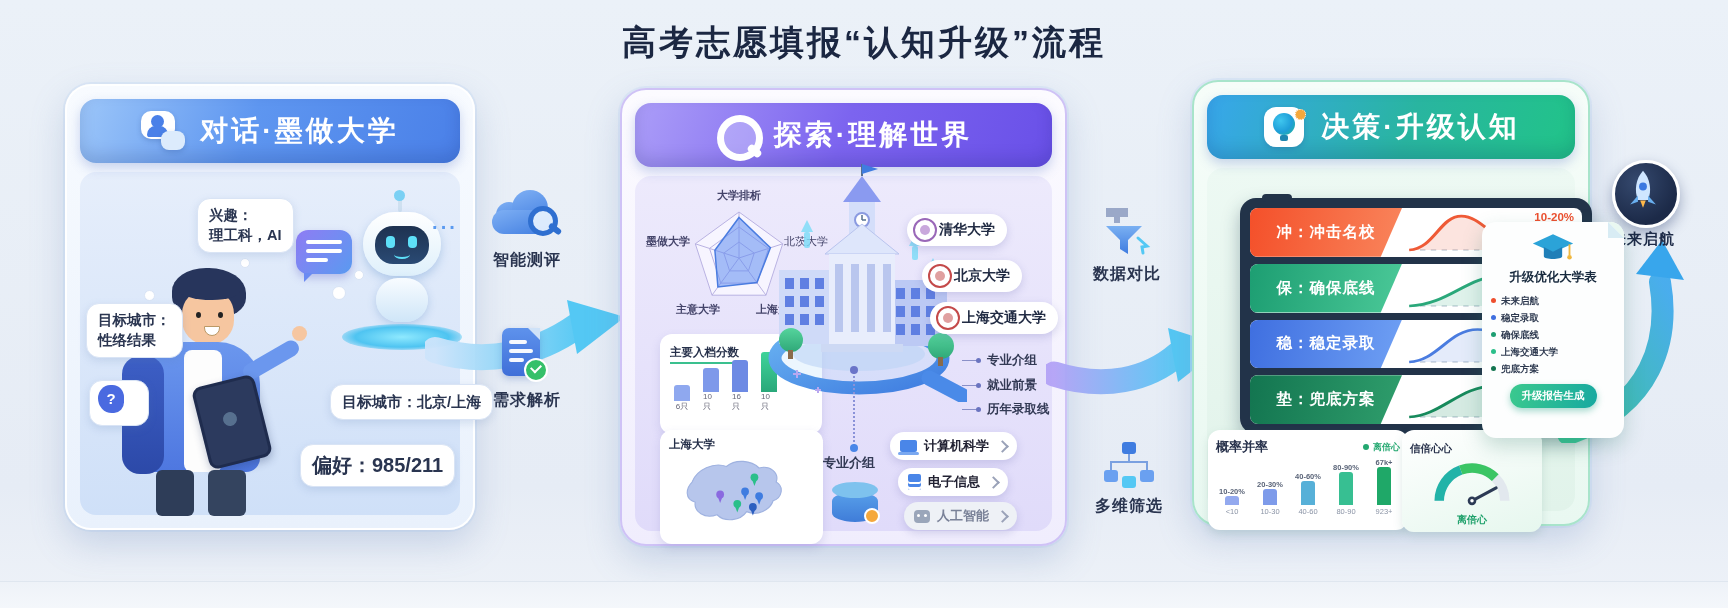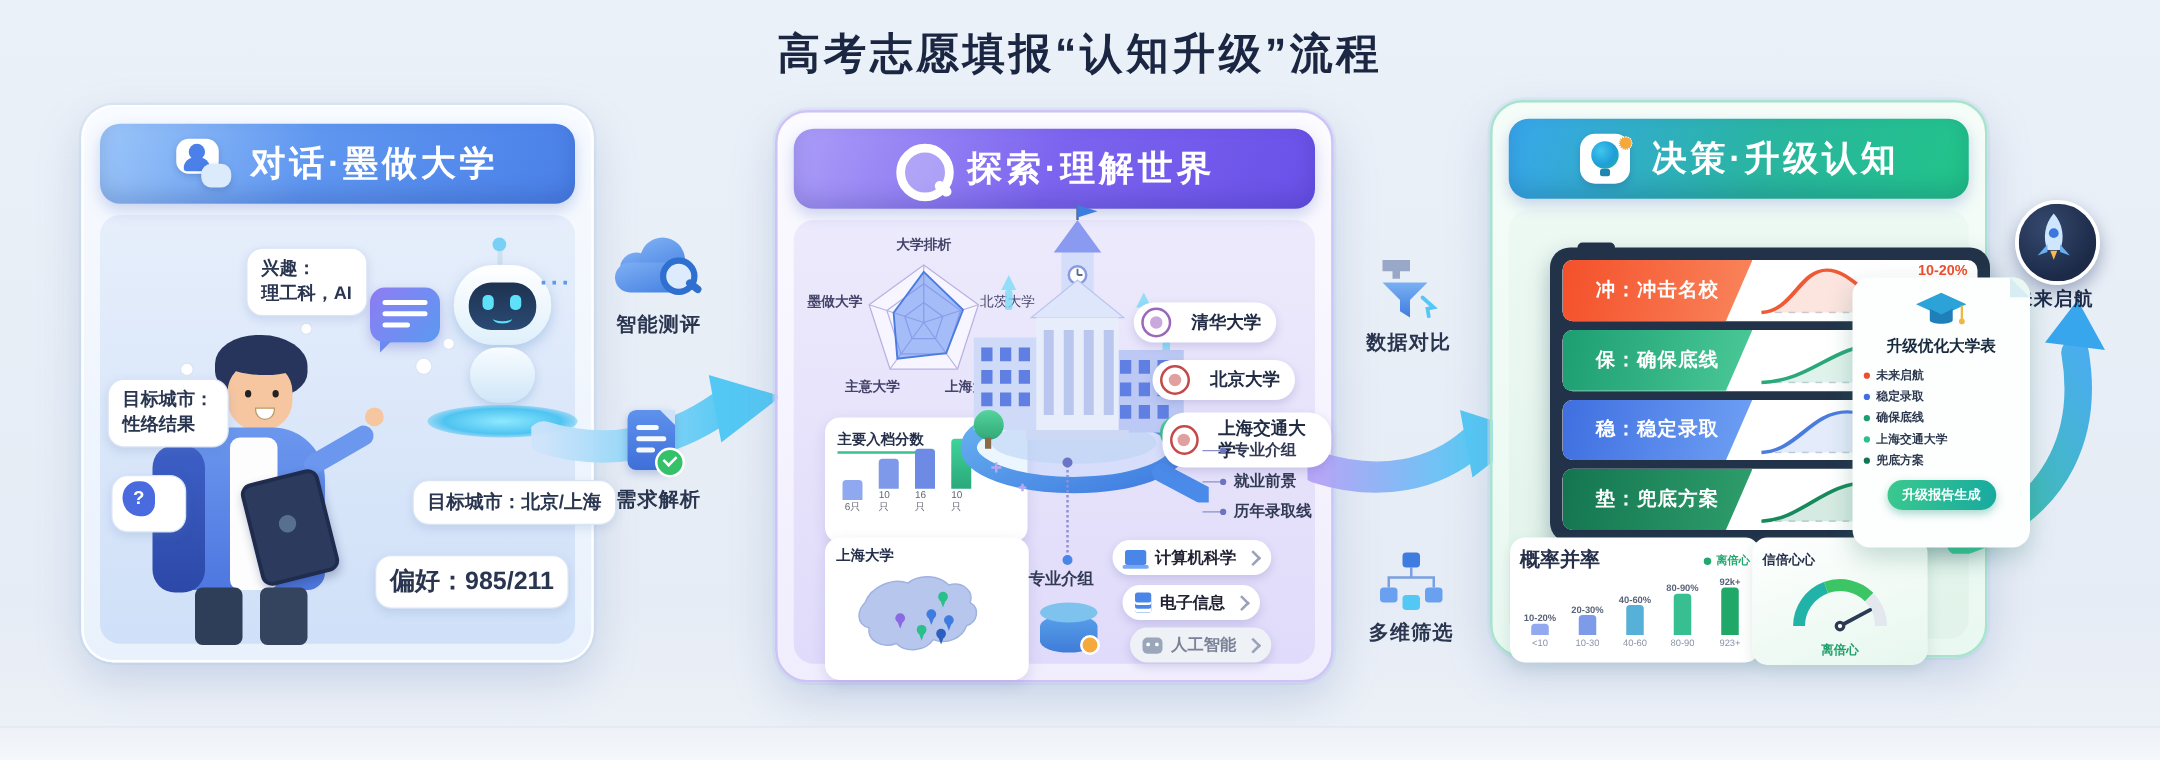--- a/index.html
+++ b/index.html
@@ -47,22 +47,22 @@
   .mag{position:absolute;border-radius:50%;border:5px solid #2f6fd0;background:rgba(235,245,255,.9);}
   .maghandle{position:absolute;background:#2f6fd0;border-radius:3px;}
   .doc{position:absolute;width:38px;height:48px;border-radius:7px;background:linear-gradient(180deg,#5e92ec,#3f6fd8);box-shadow:0 3px 7px rgba(60,100,180,.3);}
   .docline{position:absolute;height:4px;border-radius:2px;background:rgba(255,255,255,.95);}
   .check{position:absolute;width:20px;height:20px;border-radius:50%;background:#35c06a;border:2px solid #fff;}
   .check::after{content:"";position:absolute;left:5px;top:4px;width:8px;height:5px;border-left:2.5px solid #fff;border-bottom:2.5px solid #fff;transform:rotate(-45deg);}
 
   
   .card{position:absolute;background:#fff;border-radius:12px;box-shadow:0 4px 10px rgba(100,100,180,.18);}
   .cardtitle{font-size:11.5px;font-weight:800;color:#26304a;}
-  .chip{position:absolute;display:flex;align-items:center;gap:16px;background:#fff;border-radius:18px;padding:4px 12px 4px 6px;
-        font-size:14px;font-weight:800;color:#222c44;box-shadow:0 3px 8px rgba(90,90,170,.22);z-index:6;margin-top:28px;}
+  .chip{position:absolute;display:flex;align-items:center;gap:2px;background:#fff;border-radius:18px;padding:4px 12px 4px 6px;
+        font-size:14px;font-weight:800;color:#222c44;box-shadow:0 3px 8px rgba(90,90,170,.22);z-index:6;}
   .seal{width:20px;height:20px;border-radius:50%;background:#fff;display:flex;align-items:center;justify-content:center;}
   .seal i{display:block;width:10px;height:10px;border-radius:50%;}
   .infolabel{position:absolute;font-size:12.5px;font-weight:800;color:#333a55;display:flex;align-items:center;gap:6px;z-index:6;}
   .infolabel::before{content:"";width:18px;height:0;border-top:1.5px solid #8a90c8;}
   .infolabel i{width:5px;height:5px;border-radius:50%;background:#6a74c0;margin-left:-10px;}
   .mchip{position:absolute;display:flex;align-items:center;gap:7px;background:#fff;border-radius:17px;padding:5px 10px;
          font-size:13px;font-weight:800;color:#223;box-shadow:0 3px 8px rgba(90,90,170,.22);z-index:6;}
   .mchip .chev{width:7px;height:7px;border-right:2px solid #9aa2b8;border-bottom:2px solid #9aa2b8;transform:rotate(-45deg);margin-left:2px;}
   .lap{width:17px;height:12px;border-radius:2px;background:#4a86e8;position:relative;}
   .lap::after{content:"";position:absolute;left:-2px;bottom:-3px;width:21px;height:3px;border-radius:2px;background:#7aa8f0;}
@@ -552,21 +552,21 @@
         </div>
       <div class="ritem">
           <i style="background:#137550;"></i>
           <span>兜底方案</span>
         </div>
       <button class="rbtn">升级报告生成</button>
     </div>
 
     <div class="pcard" style="left:14px;top:348px;width:184px;height:86px;">
       <div style="display:flex;justify-content:space-between;align-items:center;">
-        <span class="cardtitle" style="font-size:16px;text-align:center;">概率并率</span>
+        <span class="cardtitle" style="font-size:13px;text-align:center;">概率并率</span>
         <span class="legend">
             <i></i>
             <span>离倍心</span>
           </span>
       </div>
       <div class="bcols">
         <div class="bcol">
             <span class="bval">10-20%</span>
             <span class="bbar" style="height:9px;background:#93a9ef;"></span>
             <span class="bx">&lt;10</span>
@@ -580,21 +580,21 @@
             <span class="bval">40-60%</span>
             <span class="bbar" style="height:24px;background:#57b0d8;"></span>
             <span class="bx">40-60</span>
           </div>
         <div class="bcol">
             <span class="bval">80-90%</span>
             <span class="bbar" style="height:33px;background:#37bf92;"></span>
             <span class="bx">80-90</span>
           </div>
         <div class="bcol">
-            <span class="bval">92k+</span>
+            <span class="bval">67k+</span>
             <span class="bbar" style="height:42px;background:#1fa868;"></span>
             <span class="bx">923+</span>
           </div>
       </div>
     </div>
 
     <div class="gcard" style="left:208px;top:348px;width:124px;height:86px;">
       <span class="cardtitle" style="font-size:10.5px;">信倍心心</span>
       <svg width="104" height="50" viewBox="0 0 100 58" style="display:block;margin:0 auto;">
         <path d="M12,52 A38,38 0 0 1 88,52" stroke="#e2e8ee" stroke-width="11" fill="none"></path>

